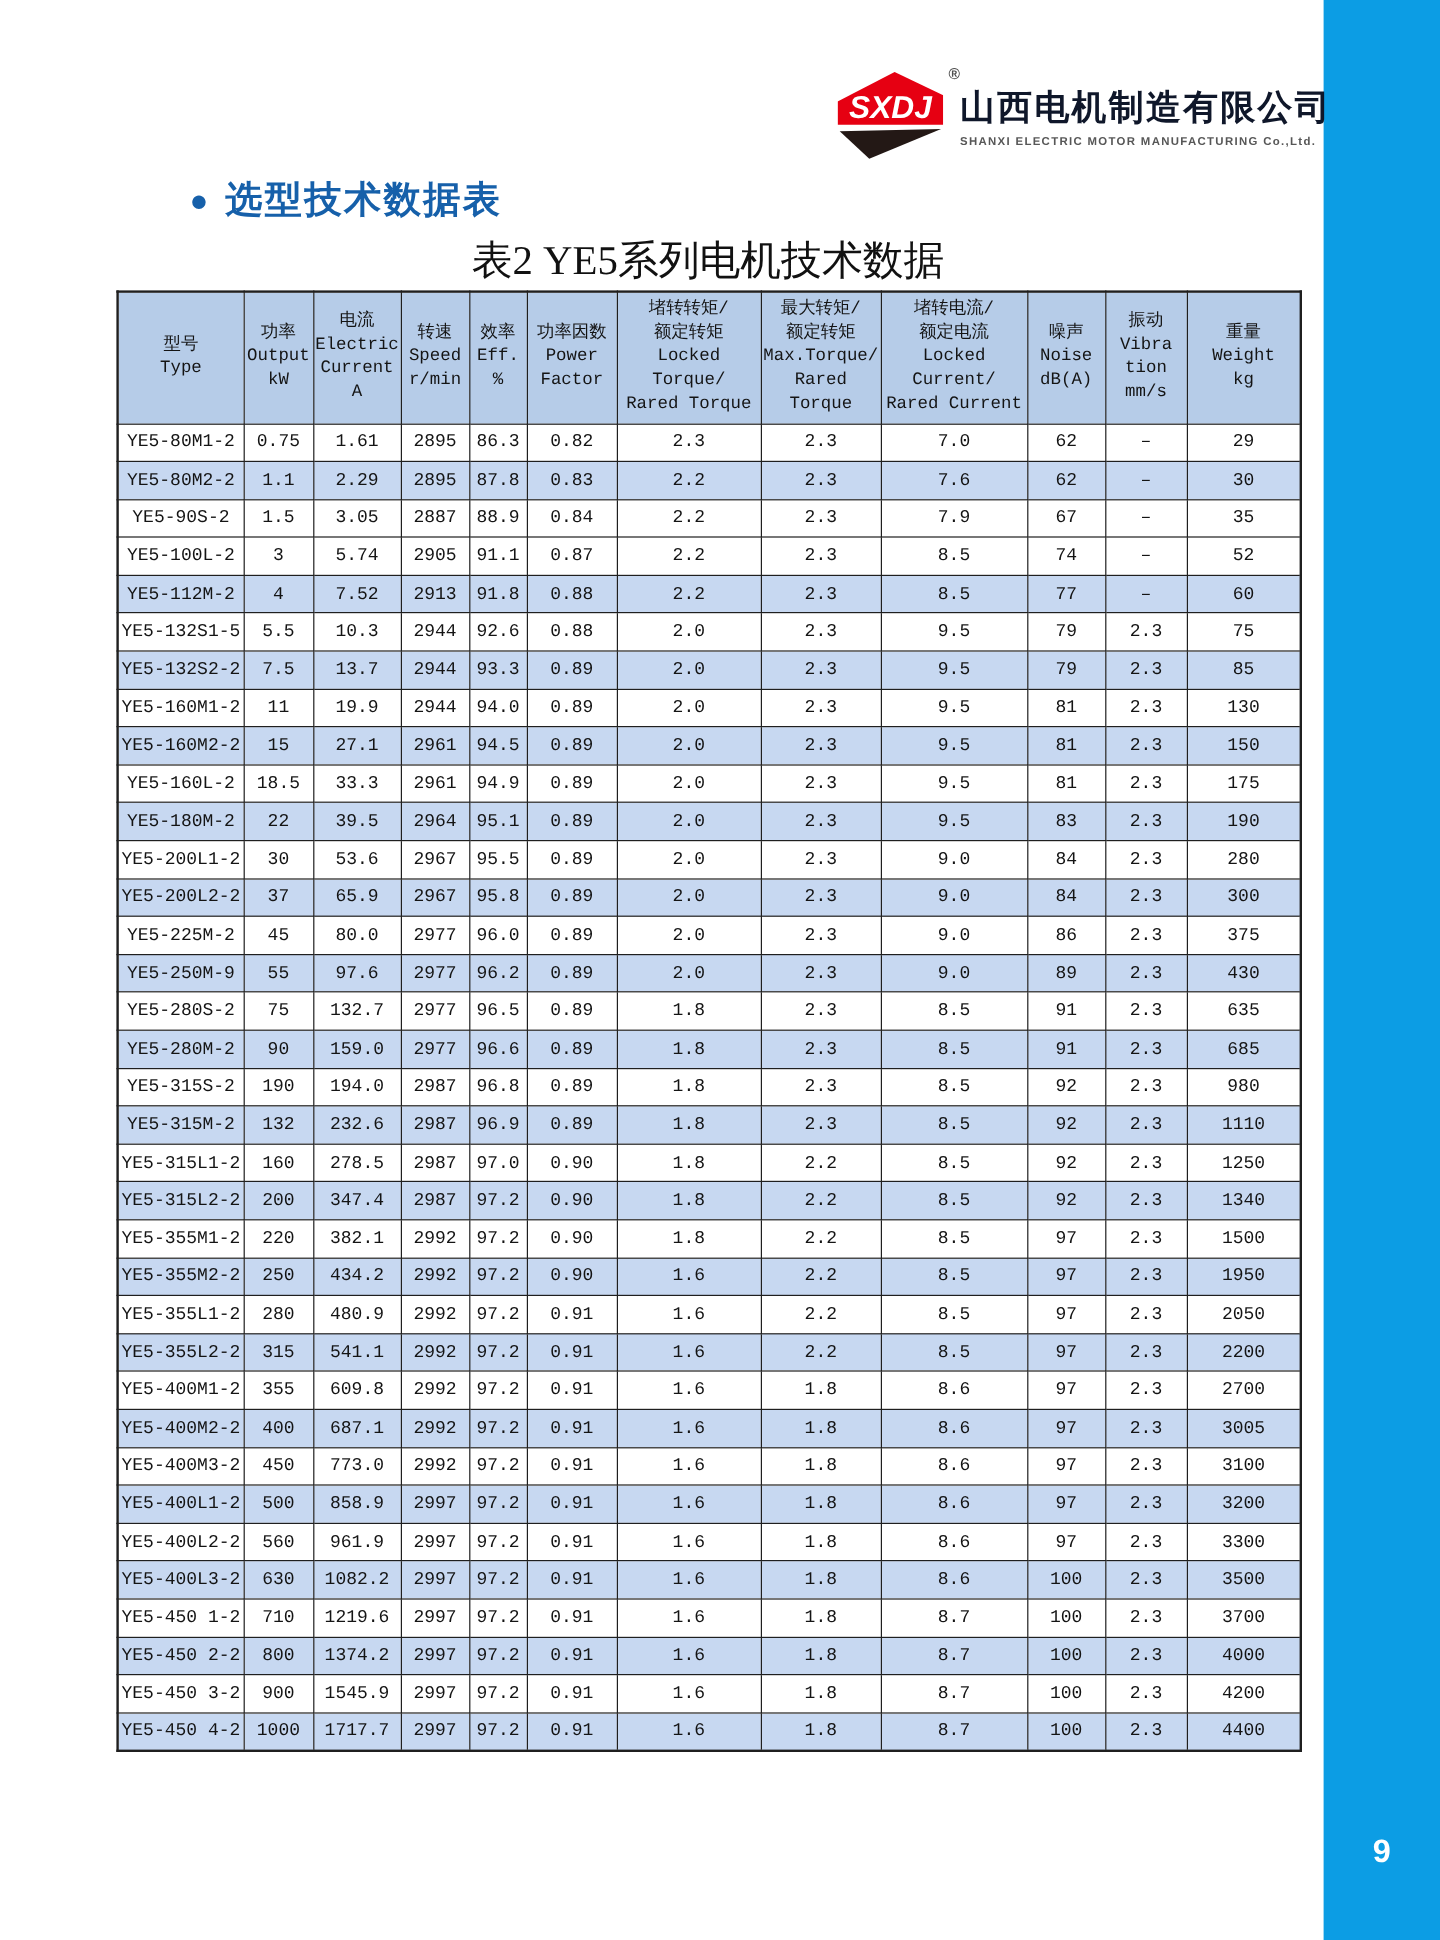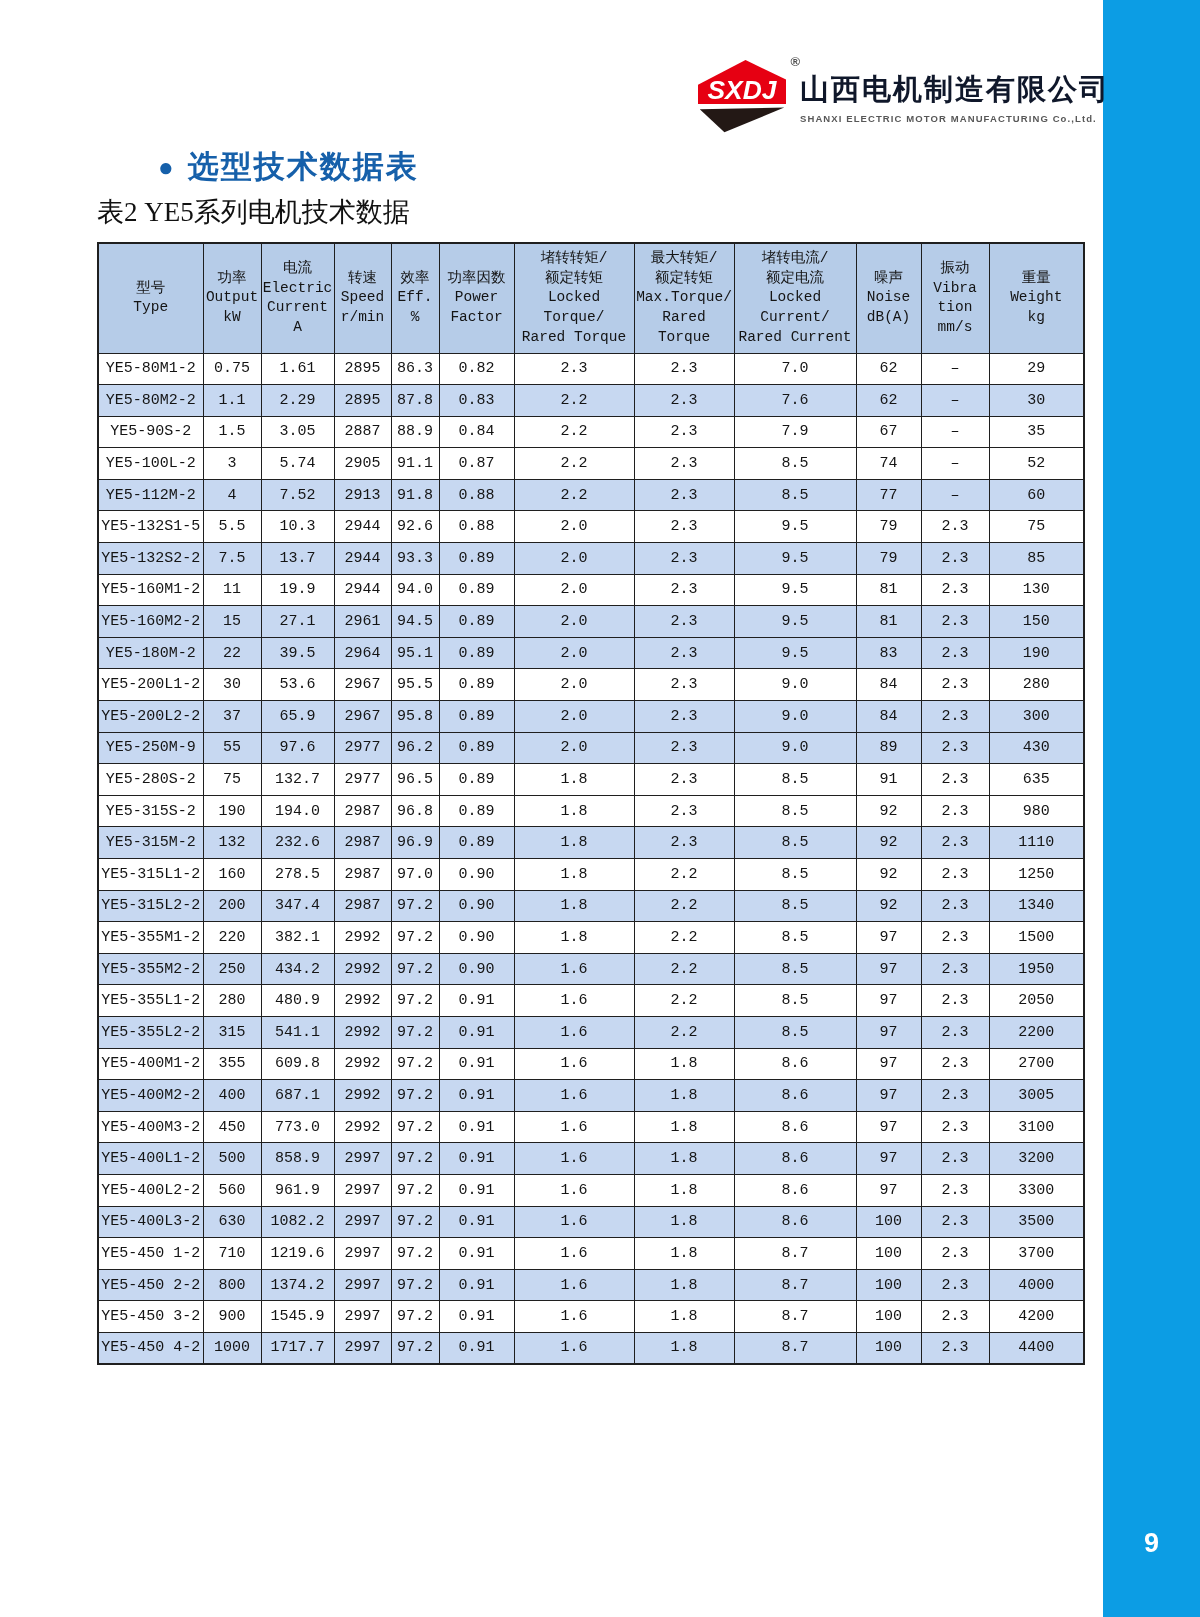--- a/index.html
+++ b/index.html
@@ -22,22 +22,22 @@
   .company-en { margin-top:3px; font-size:9.5px; color:#575757; font-weight:bold; letter-spacing:1.1px;
                 white-space:nowrap; }
 
   
   .section-heading { position:absolute; top:146px; left:158px; display:flex; align-items:center;
                      color:#1660aa; font-weight:bold; }
   .section-bullet { font-size:26px; margin-right:14px; line-height:1; }
   .section-title { font-size:31px; letter-spacing:2px; font-family:Liberation Serif, serif; }
 
   
-  .table-caption { position:absolute; top:194px; left:97px; width:986px; text-align:left;
-                   font-size:27px; color:#111; font-family:"Liberation Serif","DejaVu Serif",serif; }
+  .table-caption { position:absolute; top:194px; left:97px; width:986px; text-align:center;
+                   font-size:34px; color:#111; font-family:"Liberation Serif","DejaVu Serif",serif; }
 
   
   table.spec { position:absolute; top:242px; left:97px; width:986px; border-collapse:collapse;
                table-layout:fixed; border:2px solid #1f1f1f;
                font-family:"Liberation Mono","DejaVu Sans Mono",monospace; }
   table.spec th, table.spec td { border:1px solid #1f1f1f; text-align:center; vertical-align:middle;
                color:#141414; overflow:hidden; }
   table.spec thead th { height:110px; background:#b6cce8; font-weight:normal; font-size:14.5px;
                line-height:1.35; white-space:pre-line; padding:0 1px; }
   table.spec tbody td { height:31.6px; font-size:15px; background:#ffffff; }
@@ -252,20 +252,34 @@
       <td>2961</td>
           <td>94.5</td>
           <td>0.89</td>
       <td>2.0</td>
           <td>2.3</td>
           <td>9.5</td>
       <td>81</td>
           <td>2.3</td>
           <td>150</td>
     </tr>
+        <tr>
+      <td>YE5-160L-2</td>
+          <td>18.5</td>
+          <td>33.3</td>
+      <td>2961</td>
+          <td>94.9</td>
+          <td>0.89</td>
+      <td>2.0</td>
+          <td>2.3</td>
+          <td>9.5</td>
+      <td>81</td>
+          <td>2.3</td>
+          <td>175</td>
+    </tr>
         <tr class="alt">
       <td>YE5-180M-2</td>
           <td>22</td>
           <td>39.5</td>
       <td>2964</td>
           <td>95.1</td>
           <td>0.89</td>
       <td>2.0</td>
           <td>2.3</td>
           <td>9.5</td>
@@ -294,20 +308,34 @@
       <td>2967</td>
           <td>95.8</td>
           <td>0.89</td>
       <td>2.0</td>
           <td>2.3</td>
           <td>9.0</td>
       <td>84</td>
           <td>2.3</td>
           <td>300</td>
     </tr>
+        <tr>
+      <td>YE5-225M-2</td>
+          <td>45</td>
+          <td>80.0</td>
+      <td>2977</td>
+          <td>96.0</td>
+          <td>0.89</td>
+      <td>2.0</td>
+          <td>2.3</td>
+          <td>9.0</td>
+      <td>86</td>
+          <td>2.3</td>
+          <td>375</td>
+    </tr>
         <tr class="alt">
       <td>YE5-250M-9</td>
           <td>55</td>
           <td>97.6</td>
       <td>2977</td>
           <td>96.2</td>
           <td>0.89</td>
       <td>2.0</td>
           <td>2.3</td>
           <td>9.0</td>
@@ -321,20 +349,34 @@
           <td>132.7</td>
       <td>2977</td>
           <td>96.5</td>
           <td>0.89</td>
       <td>1.8</td>
           <td>2.3</td>
           <td>8.5</td>
       <td>91</td>
           <td>2.3</td>
           <td>635</td>
+    </tr>
+        <tr class="alt">
+      <td>YE5-280M-2</td>
+          <td>90</td>
+          <td>159.0</td>
+      <td>2977</td>
+          <td>96.6</td>
+          <td>0.89</td>
+      <td>1.8</td>
+          <td>2.3</td>
+          <td>8.5</td>
+      <td>91</td>
+          <td>2.3</td>
+          <td>685</td>
     </tr>
         <tr>
       <td>YE5-315S-2</td>
           <td>190</td>
           <td>194.0</td>
       <td>2987</td>
           <td>96.8</td>
           <td>0.89</td>
       <td>1.8</td>
           <td>2.3</td>

